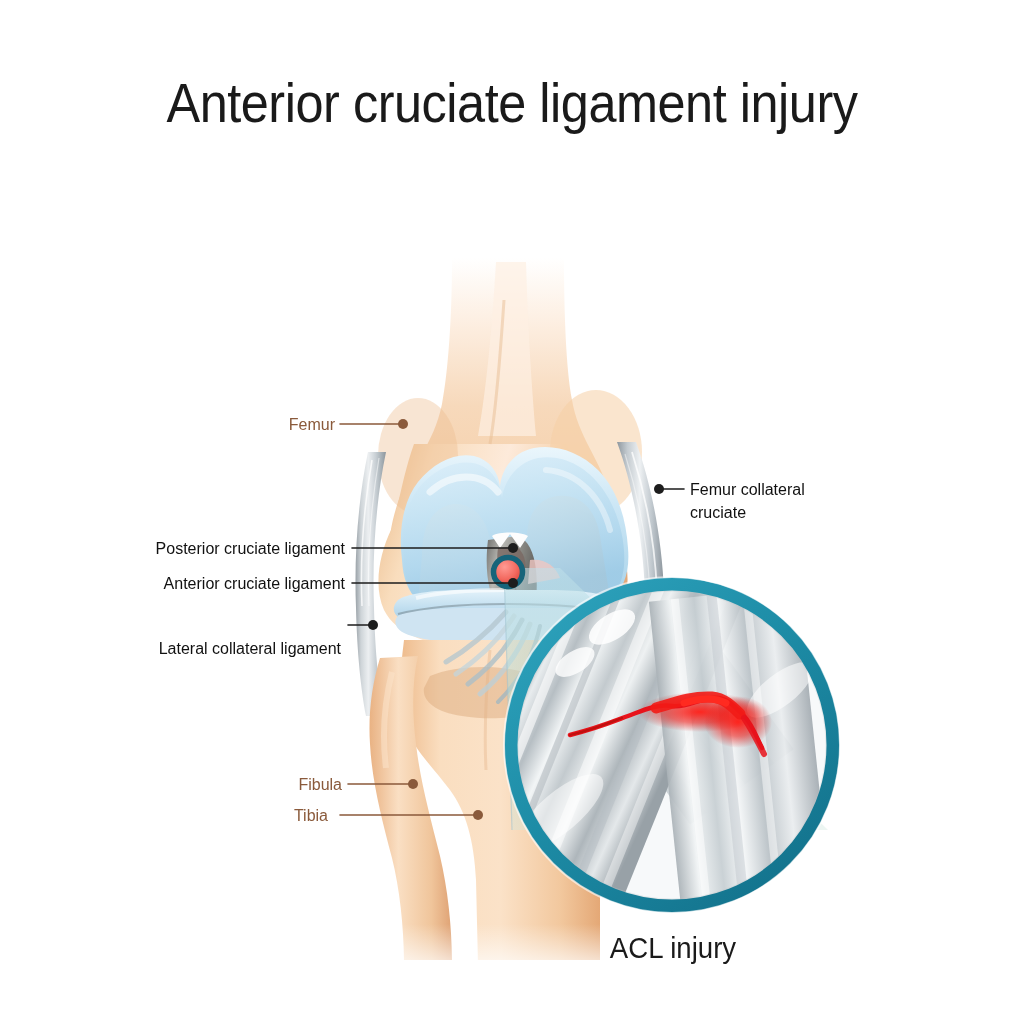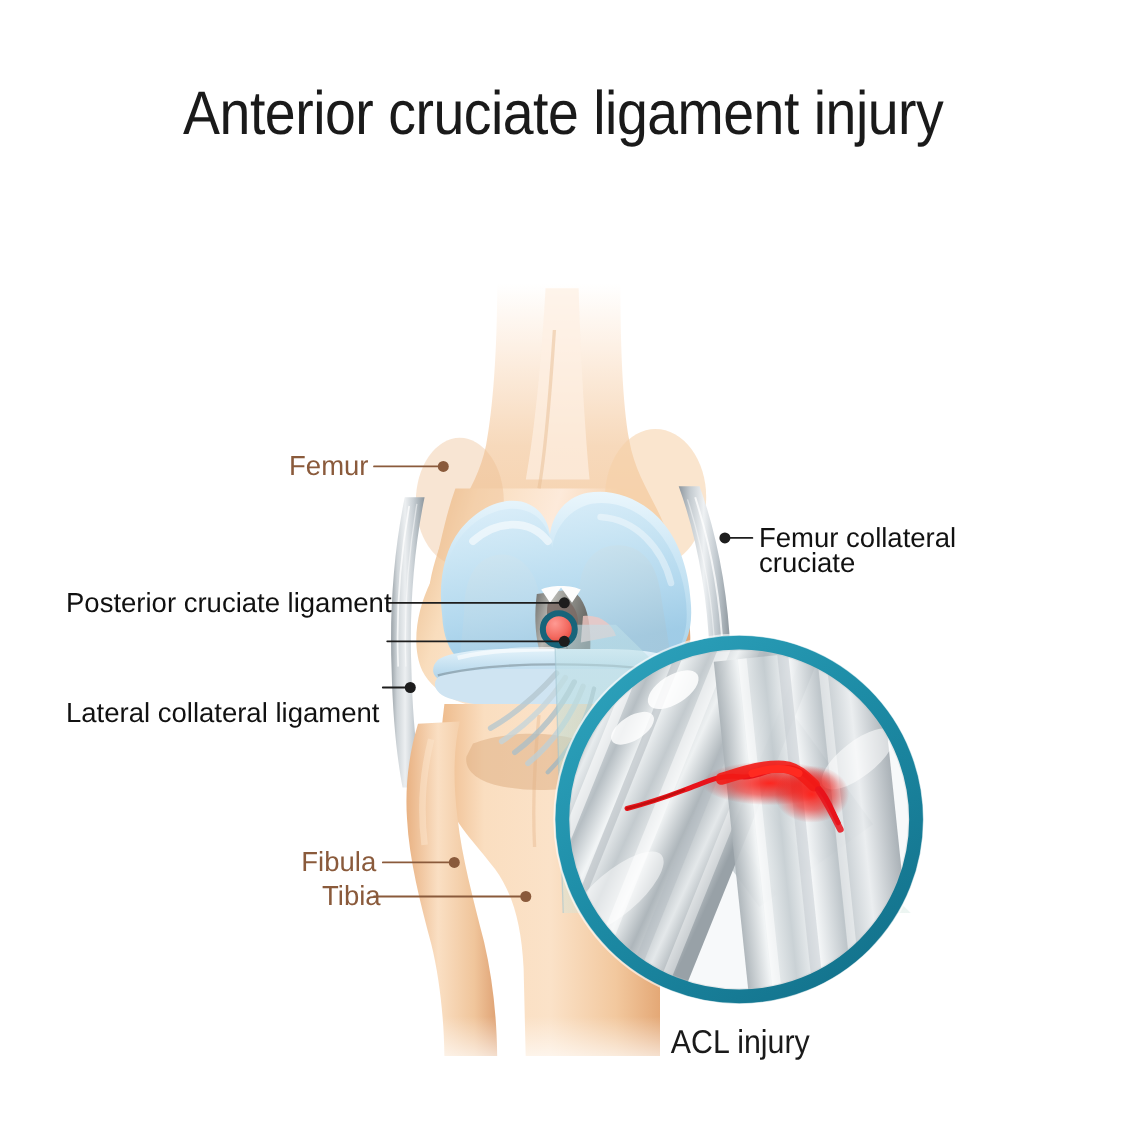--- a/index.html
+++ b/index.html
@@ -12,21 +12,21 @@
     font-size:56px;line-height:62px;color:#1a1a1a;font-weight:400;
     letter-spacing:-0.5px;transform:scaleX(0.9);transform-origin:50% 50%;
     white-space:nowrap;
   }
   #caption{
     position:absolute;left:513px;top:930px;width:320px;text-align:center;
     font-size:30px;line-height:36px;color:#1a1a1a;
     transform:scaleX(0.92);transform-origin:50% 50%;white-space:nowrap;
   }
 
-  .lbl{position:absolute;font-size:25px;line-height:23px;color:#111;
+  .lbl{position:absolute;font-size:16px;line-height:23px;color:#111;
        white-space:pre;}
   .lbl.brown{color:#8a5a3b;}
   .lbl.r{text-align:right;}
   .lbl.l{text-align:left;}
 
   svg{position:absolute;left:0;top:0;width:1024px;height:1024px;
       pointer-events:none;}
 </style>
 </head>
 <body>
@@ -414,22 +414,23 @@
 
   <div id="title">Anterior cruciate ligament injury</div>
 
   <div class="lbl brown r" style="left:180px;top:413px;width:155px;">Femur</div>
 
   <div class="lbl l" style="left:690px;top:478px;width:240px;">Femur collateral</div>
   <div class="lbl l" style="left:690px;top:501px;width:240px;">cruciate</div>
 
   <div class="lbl r" style="left:60px;top:537px;width:285px;">Posterior cruciate ligament</div>
 
+  <div class="lbl r" style="left:60px;top:572px;width:285px;">Anterior cruciate ligament</div>
 
   <div class="lbl r" style="left:60px;top:614px;width:281px;margin-top:23px;">Lateral collateral ligament</div>
 
   <div class="lbl brown r" style="left:190px;top:773px;width:152px;">Fibula</div>
 
-  <div class="lbl brown r" style="left:202px;top:804px;width:144px;">Tibia</div>
+  <div class="lbl brown r" style="left:184px;top:804px;width:144px;">Tibia</div>
 
   <div id="caption">ACL injury</div>
 
 </div>
 
 </body></html>

